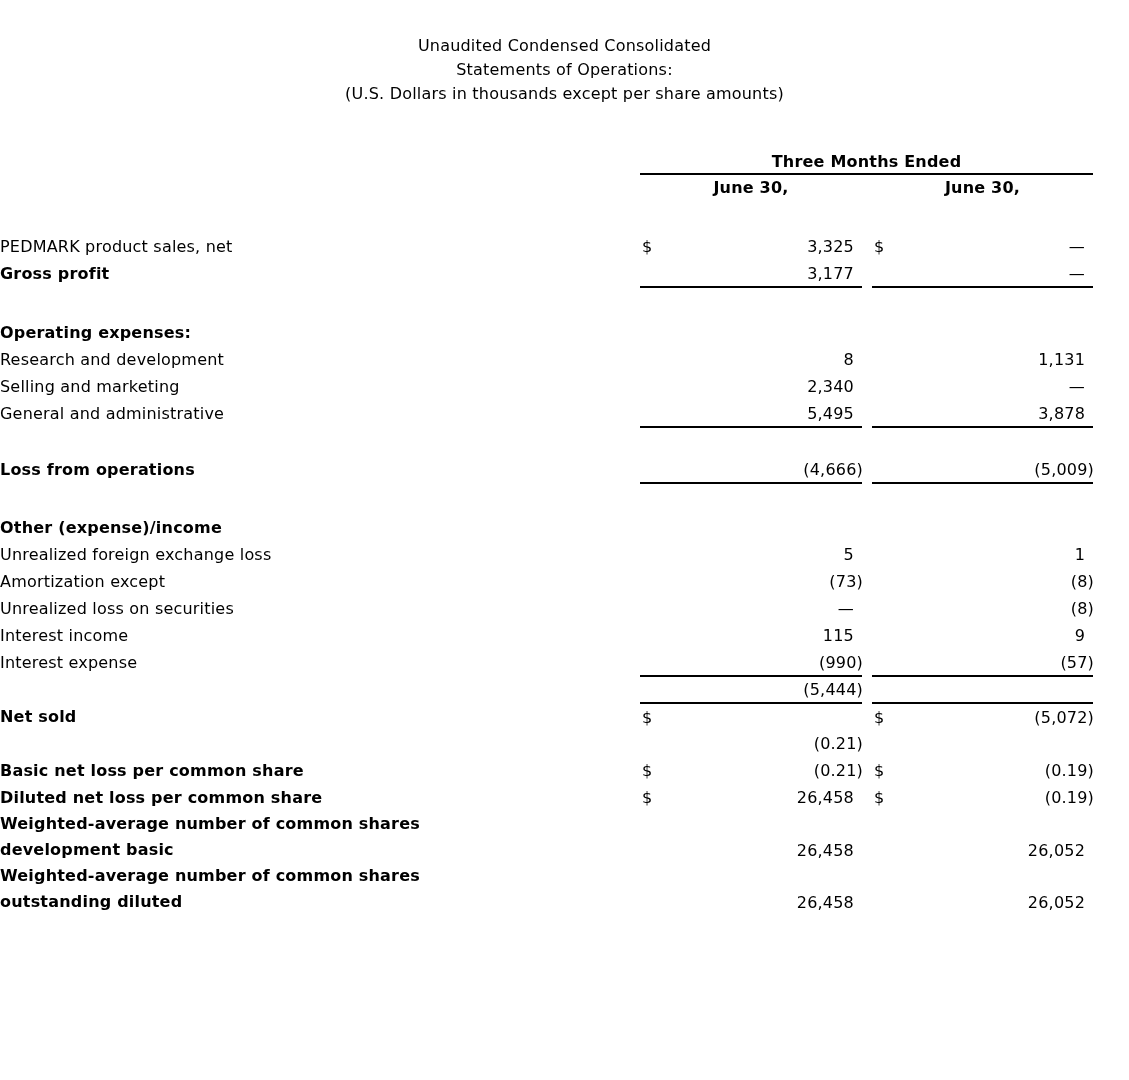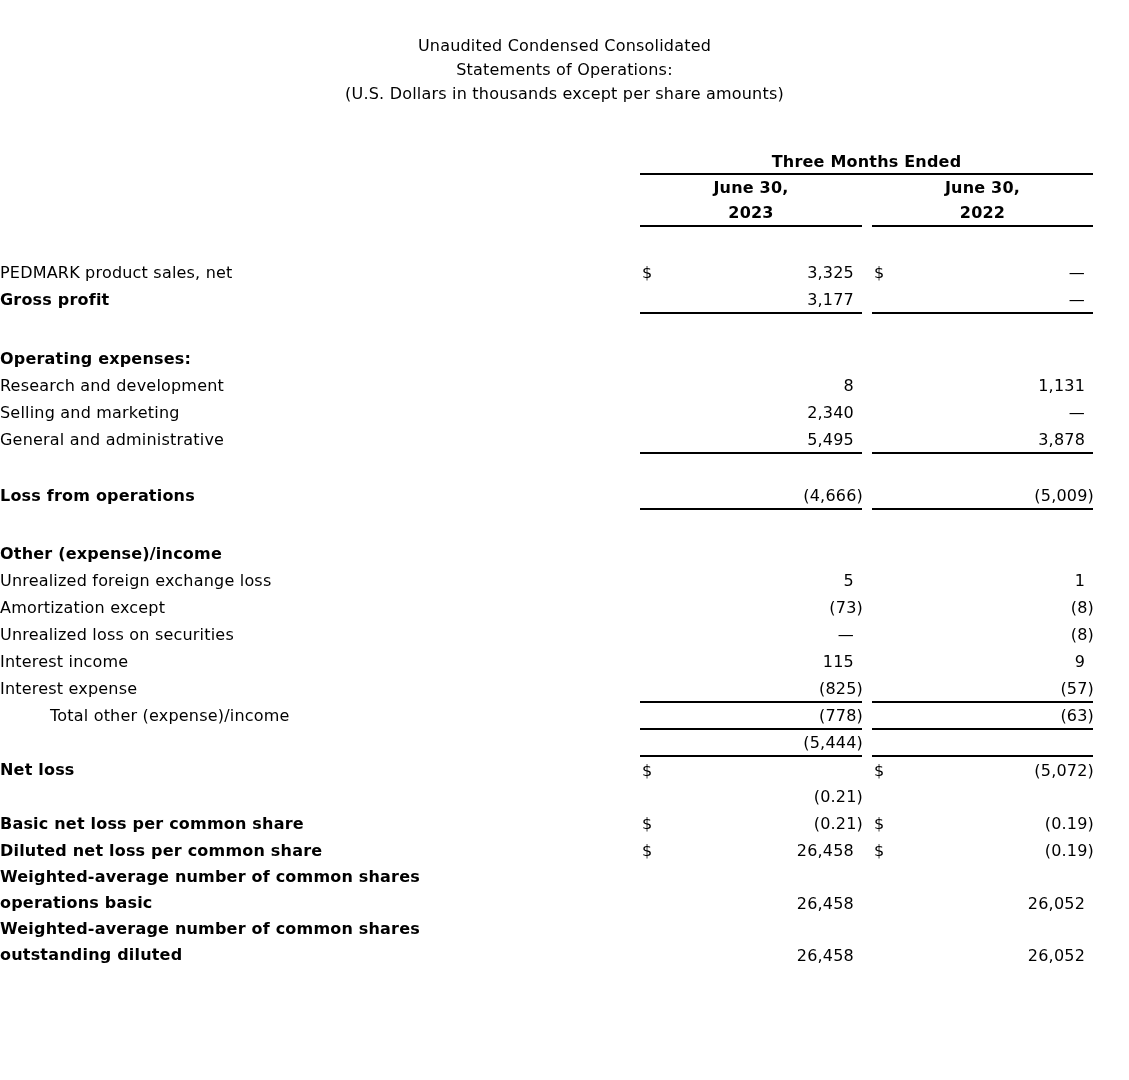--- a/index.html
+++ b/index.html
@@ -97,26 +97,20 @@
       <tr>
         <td></td>
         <td colspan="3" class="period-head line">Three Months Ended</td>
       </tr>
       <tr>
         <td></td>
         <td class="colhead">June 30,</td>
         <td></td>
         <td class="colhead">June 30,</td>
       </tr>
-      <tr>
-        <td></td>
-        <td class="colhead line">2023</td>
-        <td></td>
-        <td class="colhead line">2022</td>
-      </tr>
     </thead>
     <tbody>
         <tr style="height: 33px;">
           <td colspan="4"></td>
         </tr>
         <tr class="row">
           <td class="lbl">PEDMARK product sales, net</td>
           <td class="val">
             <div class="cellflex">
               <span class="cur">$</span>
@@ -283,58 +277,44 @@
           <td class="val">
             <div class="cellflex">
               <span class="num">9</span>
             </div>
           </td>
         </tr>
         <tr class="row">
           <td class="lbl ind1">Interest expense</td>
           <td class="val line">
             <div class="cellflex">
-              <span class="num hang">(825)</span>
+              <span class="num hang">(990)</span>
             </div>
           </td>
           <td></td>
           <td class="val line">
             <div class="cellflex">
               <span class="num hang">(57)</span>
             </div>
           </td>
         </tr>
         <tr class="row">
-          <td class="lbl ind2">Total other (expense)/income</td>
-          <td class="val line">
-            <div class="cellflex">
-              <span class="num hang">(778)</span>
-            </div>
-          </td>
-          <td></td>
-          <td class="val line">
-            <div class="cellflex">
-              <span class="num hang">(63)</span>
-            </div>
-          </td>
-        </tr>
-        <tr class="row">
           <td class="lbl"></td>
           <td class="val line">
             <div class="cellflex">
               <span class="num hang">(5,444)</span>
             </div>
           </td>
           <td></td>
           <td class="val line">
             <div class="cellflex"></div>
           </td>
         </tr>
         <tr class="row">
-          <td class="lbl bold">Net loss</td>
+          <td class="lbl bold">Net sold</td>
           <td class="val">
             <div class="cellflex">
               <span class="cur">$</span>
             </div>
           </td>
           <td></td>
           <td class="val">
             <div class="cellflex">
               <span class="cur">$</span>
               <span class="num hang">(5,072)</span>
@@ -381,21 +361,21 @@
           <td class="val">
             <div class="cellflex">
               <span class="cur">$</span>
               <span class="num hang">(0.19)</span>
             </div>
           </td>
         </tr>
         <tr class="row-tall">
           <td class="lbl bold">
             <div class="lbl-line">Weighted-average number of common shares</div>
-            <div class="lbl-line">operations basic</div>
+            <div class="lbl-line">development basic</div>
           </td>
           <td class="val">
             <div class="cellflex">
               <span class="num">26,458</span>
             </div>
           </td>
           <td></td>
           <td class="val">
             <div class="cellflex">
               <span class="num">26,052</span>

